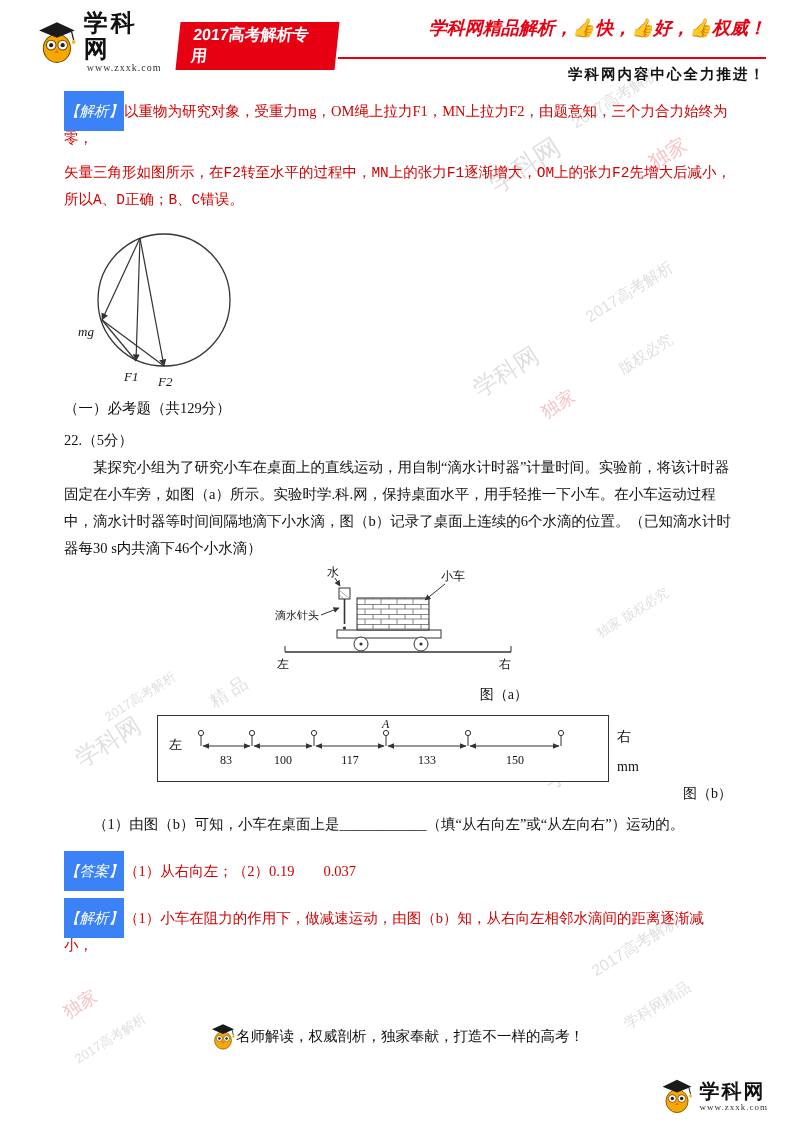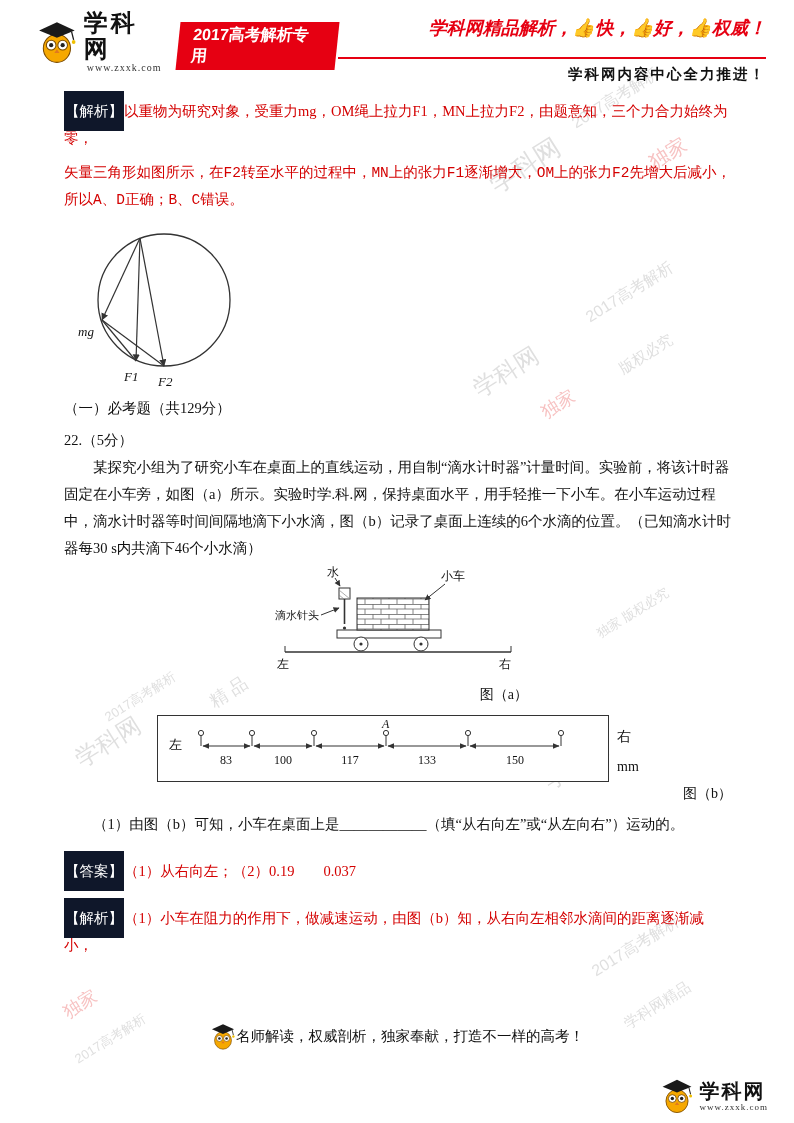--- a/index.html
+++ b/index.html
@@ -38,21 +38,21 @@
             padding:3px 14px; transform:skewX(-6deg); }
   .header-right { width:430px; text-align:right; padding-top:6px; }
   .slogan { color:#e60012; font-weight:bold; font-style:italic; font-size:18px;
             font-family:"Liberation Sans",sans-serif;
             border-bottom:2px solid #e60012; padding-bottom:17px; }
   .sub-slogan { margin-top:6px; font-weight:bold; font-size:14.5px; letter-spacing:2px;
                 font-family:"Liberation Sans",sans-serif; }
   
   .main { position:absolute; left:64px; top:98px; width:668px; line-height:27px; z-index:1; }
   .red-text { color:#d40000; }
-  .tag { background:#0f172a; color:#fff; padding:12px 1px; }
+  .tag { background:#3b82f6; color:#fff; padding:12px 1px;font-style:italic; }
   .para-gap { margin-top:8px;font-family:Liberation Mono, monospace; }
   .bold-heading { font-weight:bold; font-size:15px; margin-top:12px;
                   padding-left:2em; text-indent:-2em; }
   .plain { margin-top:5px; }
   .indent { text-indent:2em; }
   .vec-svg { display:block; margin:4px 0 0 8px; }
   svg text { font-family:"Liberation Serif",serif; fill:#111; }
   .fig-a-wrap { width:260px; margin:2px auto 0; text-align:center; }
   .caption { text-align:right; font-size:14px; line-height:24px; }
   .fig-b-row { display:flex; justify-content:center; align-items:stretch; gap:8px; margin-top:8px; }

